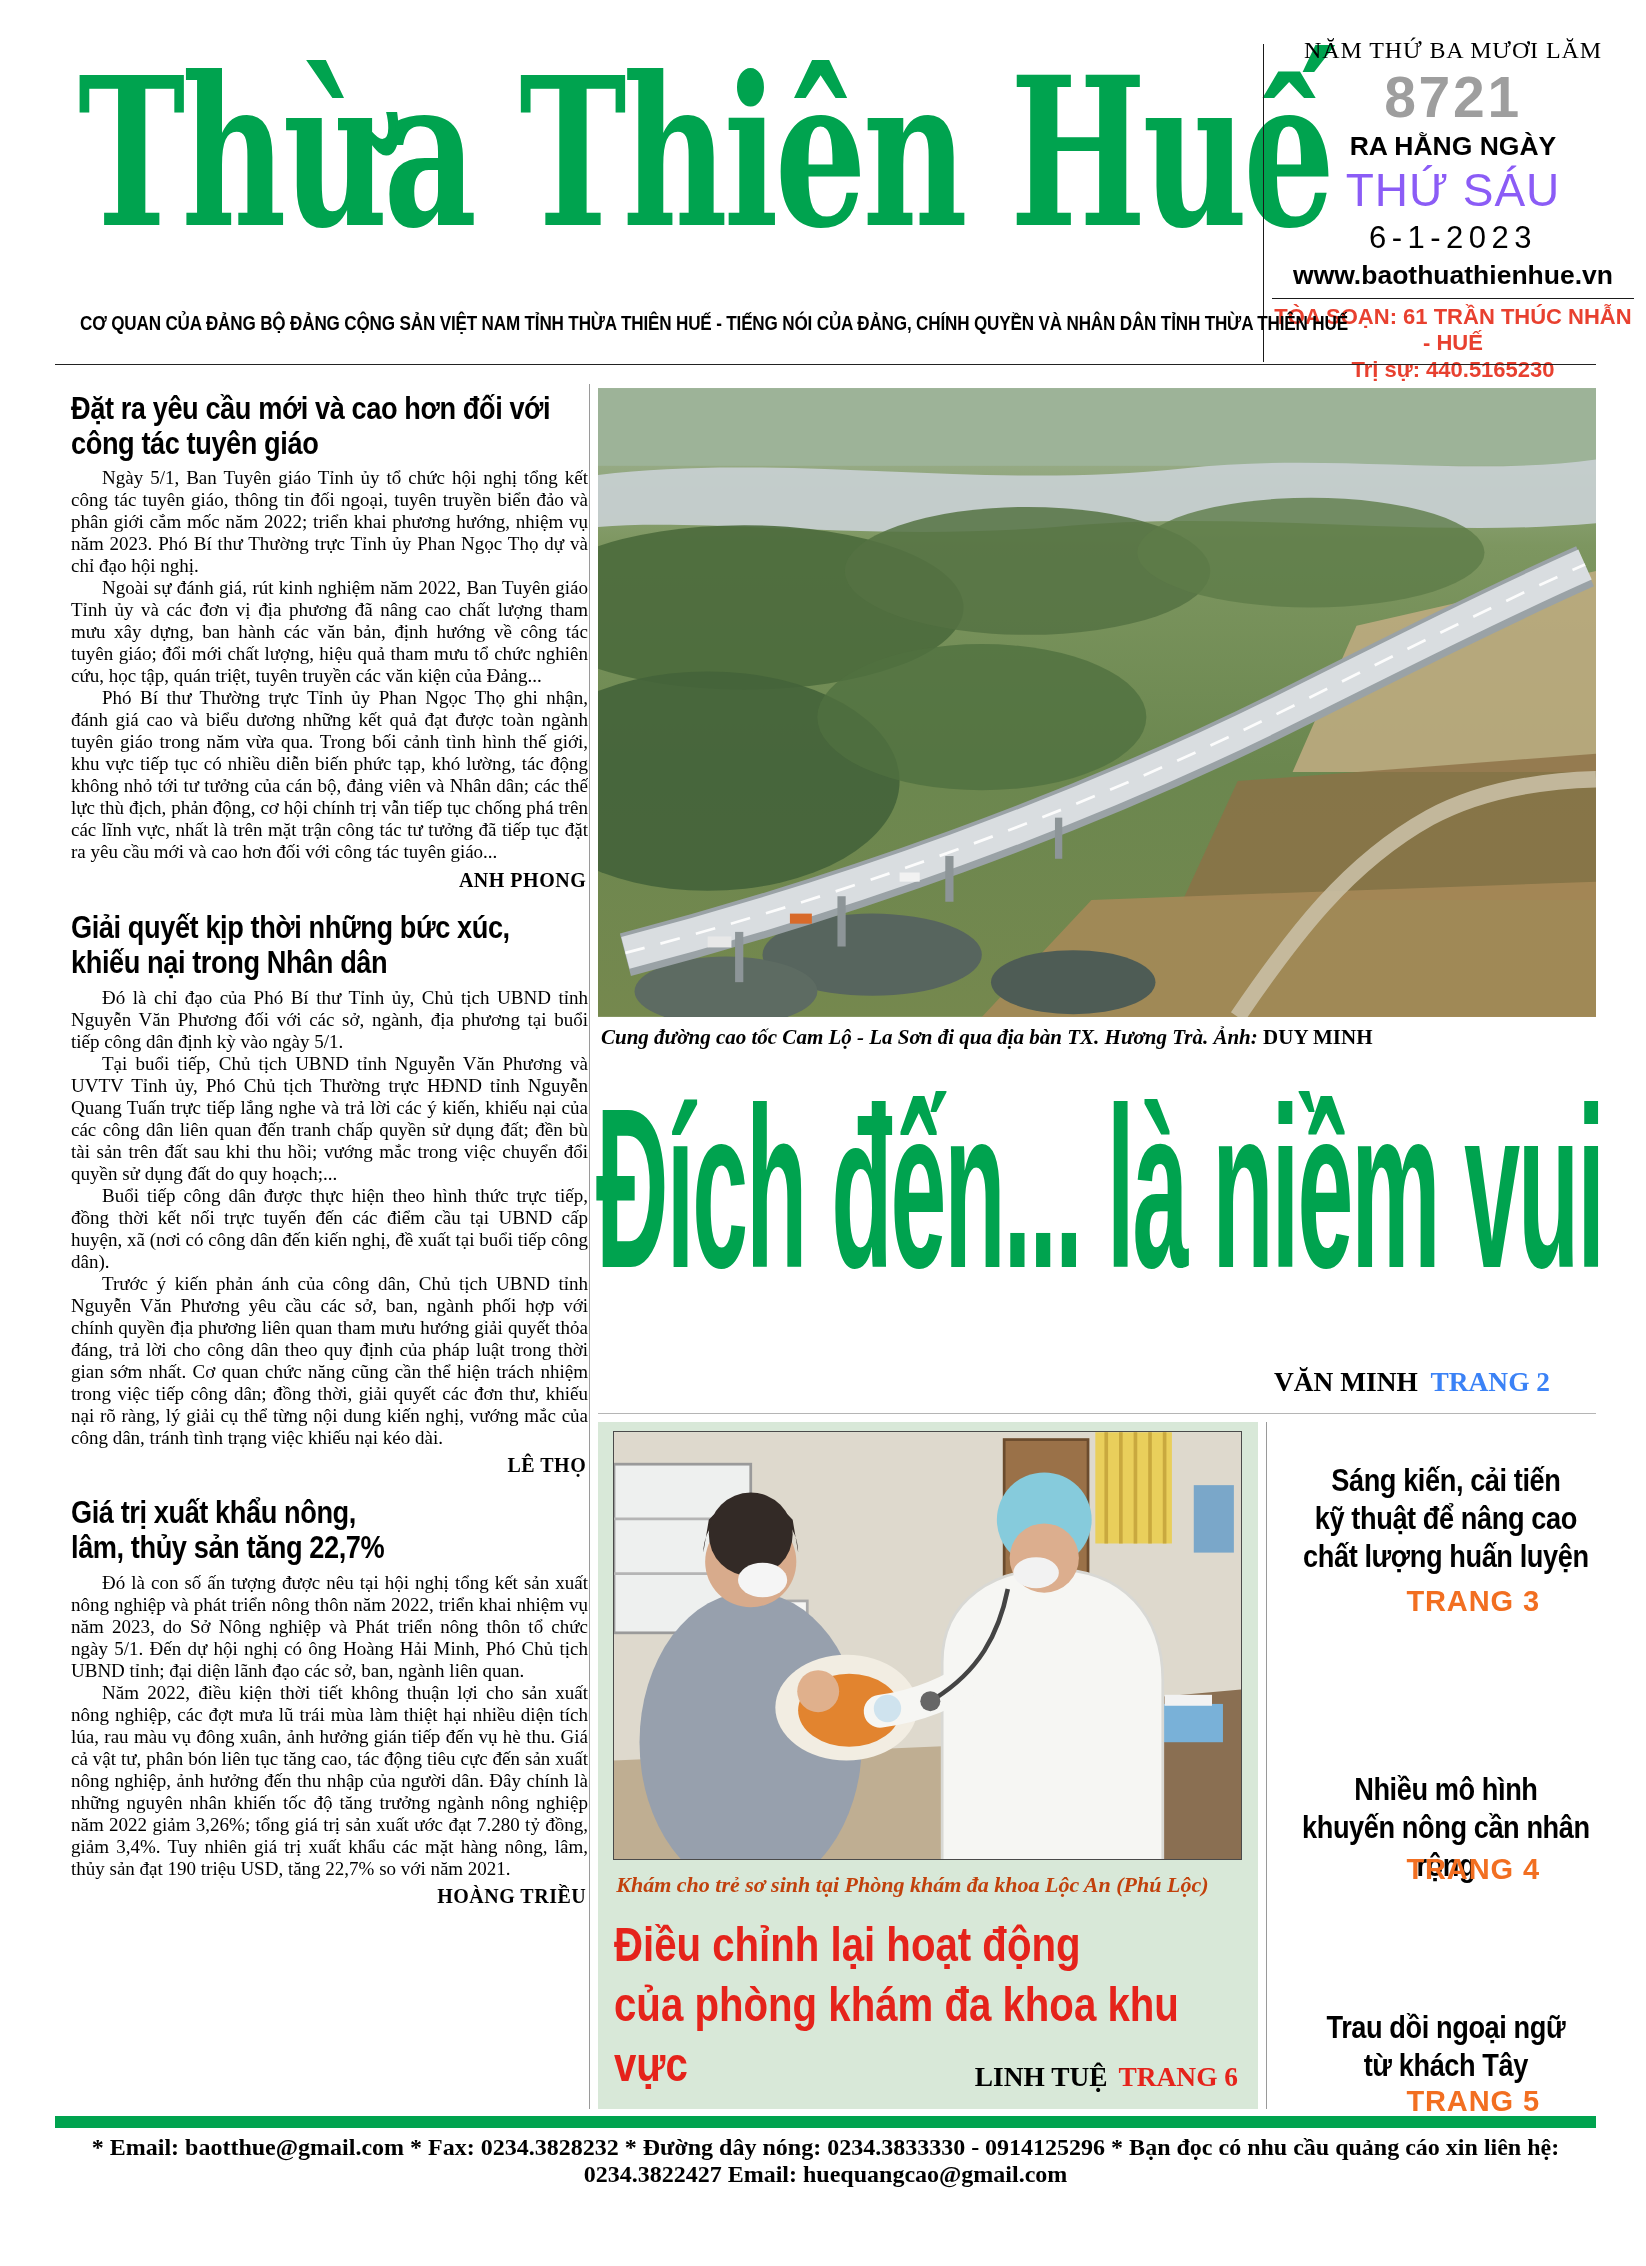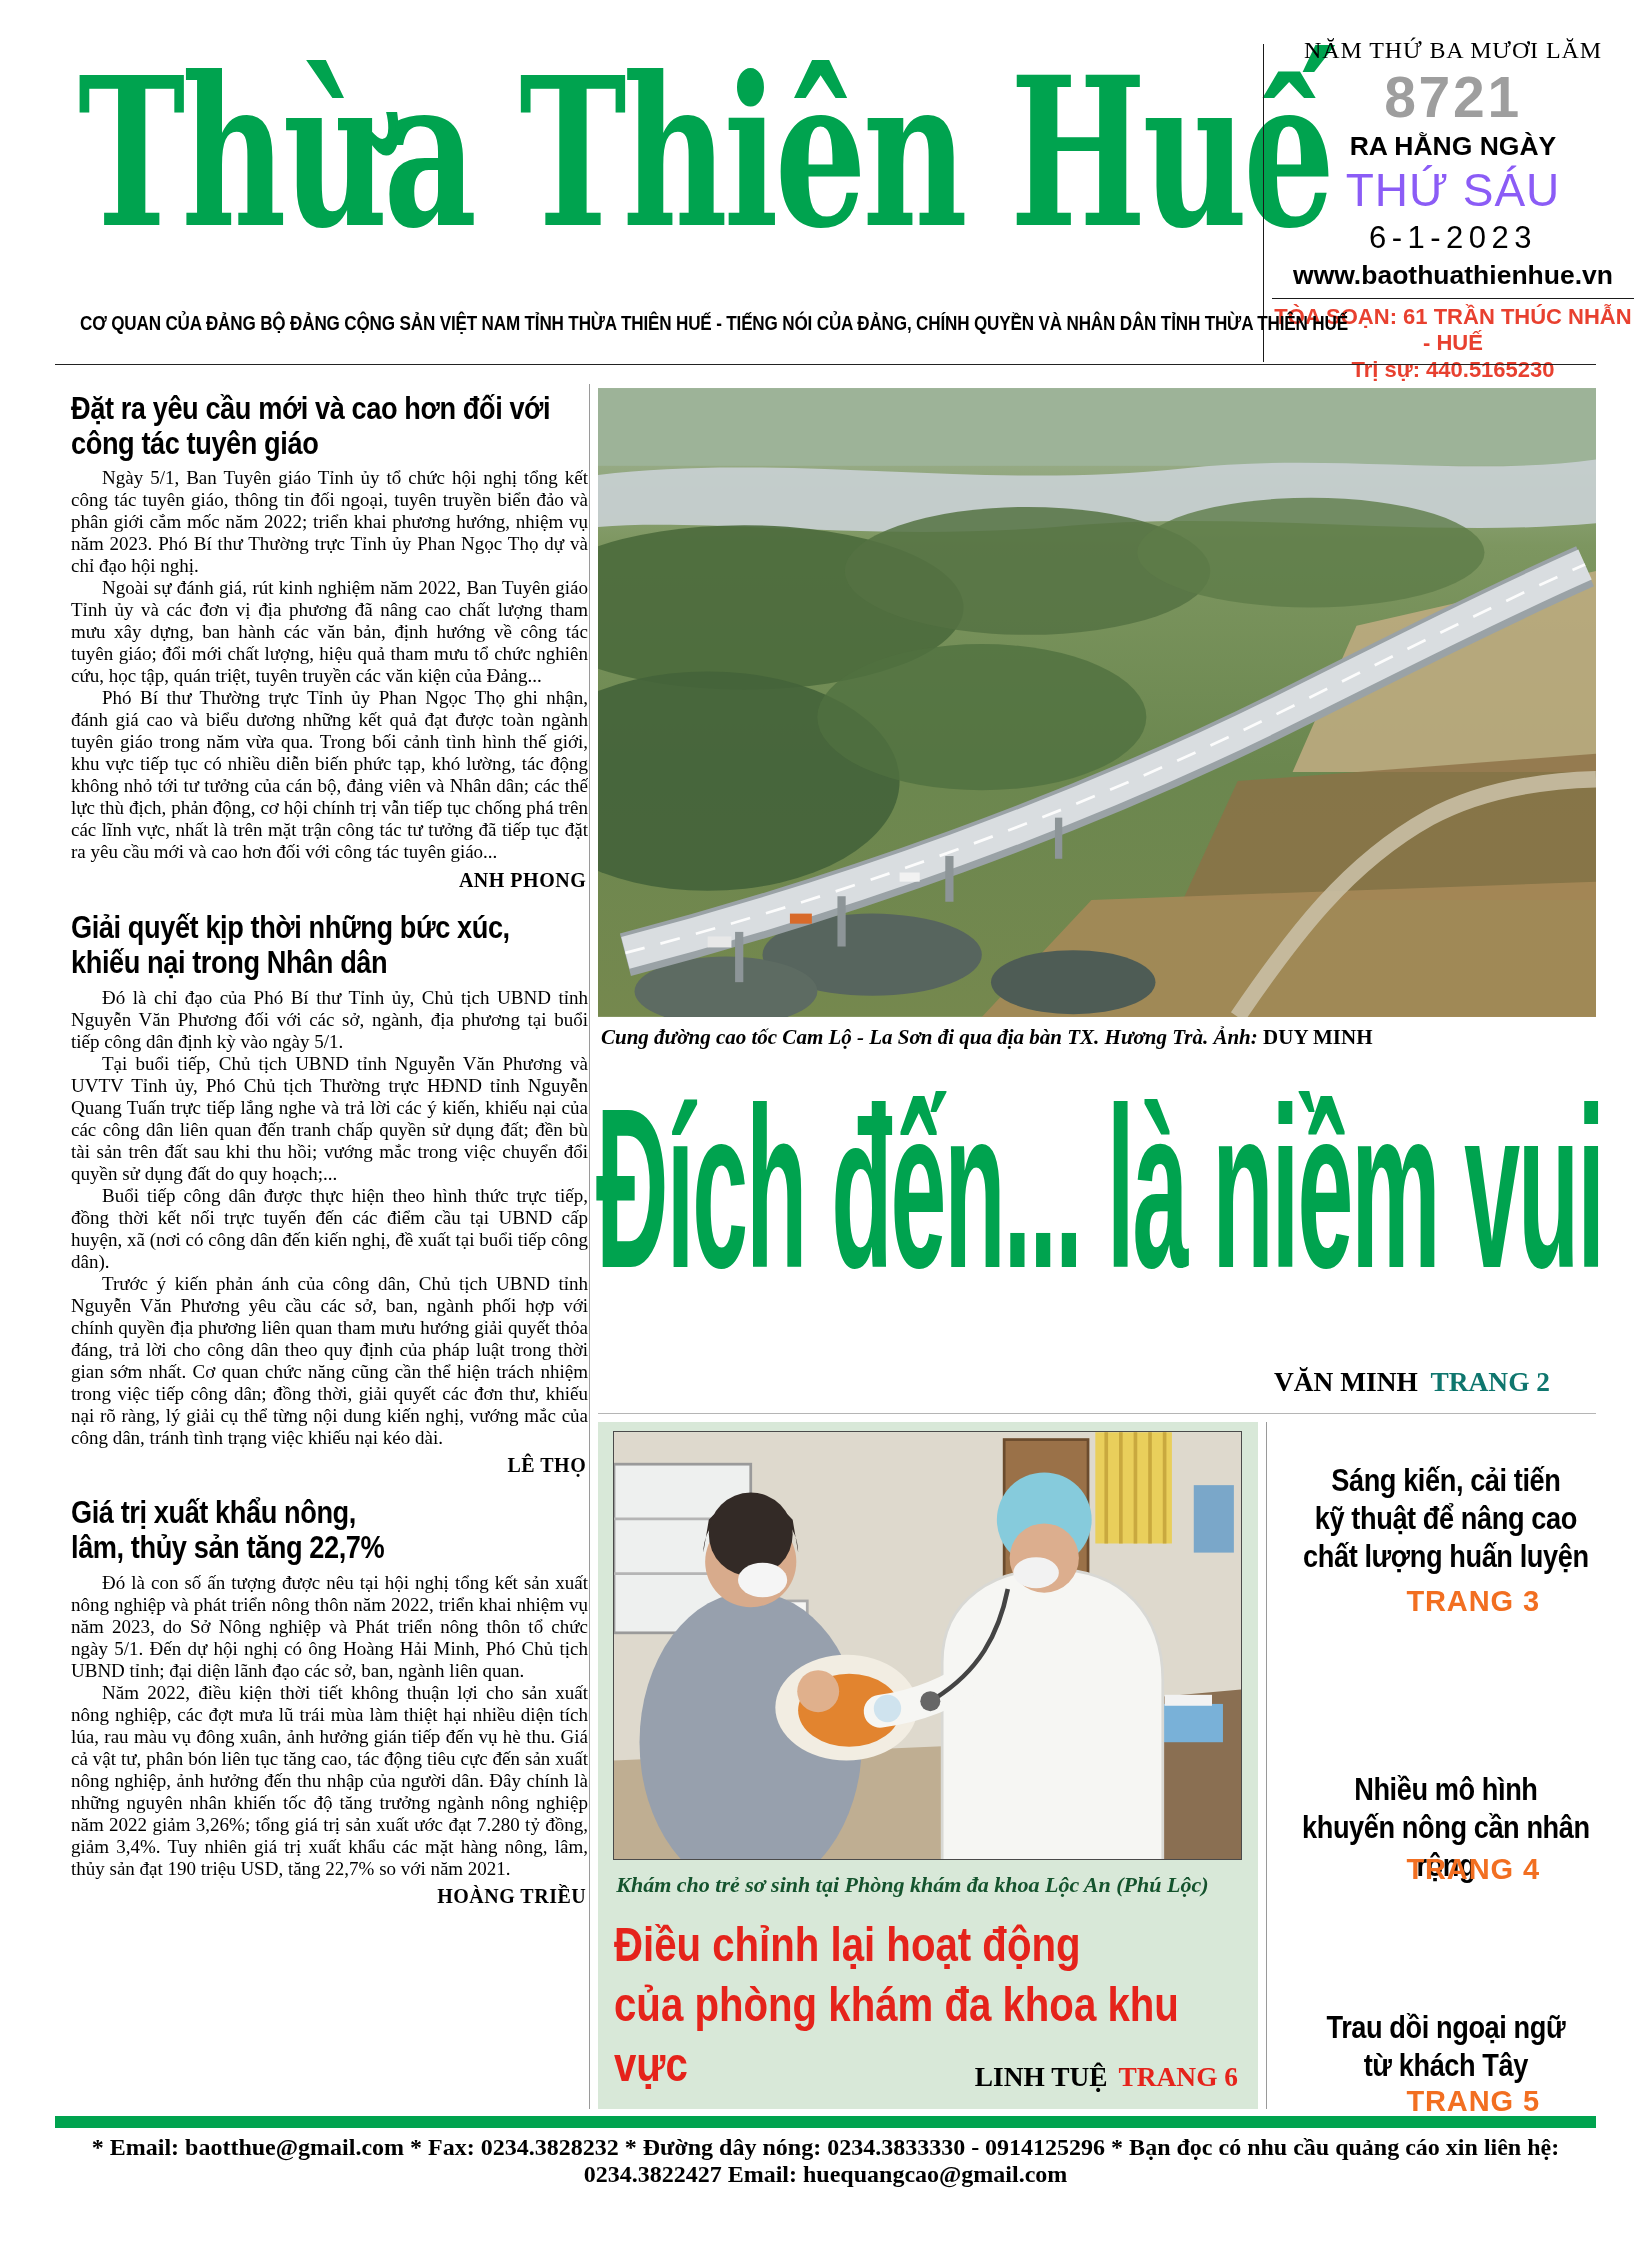--- a/index.html
+++ b/index.html
@@ -44,28 +44,28 @@
   
   .main-photo{position:absolute;left:598px;top:388px;width:998px;height:629px;overflow:hidden;}
   .main-caption{position:absolute;left:601px;top:1025px;width:996px;font-style:italic;font-weight:bold;
                 font-size:21px;color:#000;}
   .main-caption .credit{font-style:normal;}
   .big-headline{position:absolute;left:596px;top:1067px;font-family:"Liberation Sans",sans-serif;
                 font-weight:bold;font-size:228px;line-height:242px;color:#00a34f;white-space:nowrap;
                 letter-spacing:-4.6px;transform:scaleX(0.44);transform-origin:left top;}
   .main-byline{position:absolute;left:598px;top:1367px;width:952px;text-align:right;
                font-weight:bold;font-size:27.4px;color:#000;}
-  .main-byline .pageref{color:#0f766e;margin-left:12.8px;}
+  .main-byline .pageref{color:#3b82f6;margin-left:12.8px;}
 
   
   .clinic{position:absolute;left:598px;top:1422px;width:660px;height:687px;background:#d8e8d8;}
   .clinic-photo{position:absolute;left:14.6px;top:9.1px;width:629px;height:429px;border:1.8px solid #4a4a4a;
                 box-sizing:border-box;overflow:hidden;}
   .clinic-caption{position:absolute;left:18.3px;top:450px;width:625px;font-style:italic;font-weight:bold;
-                  font-size:22px;color:#14532d;}
+                  font-size:22px;color:#c2410c;}
   .clinic-headline{position:absolute;left:16.4px;top:493px;font-family:"Liberation Sans",sans-serif;
                    font-weight:bold;font-size:49px;line-height:1.22;color:#e5231b;width:758px;
                    transform:scaleX(0.82);transform-origin:left top;}
   .clinic-byline{position:absolute;right:20px;top:640px;font-weight:bold;font-size:27.4px;color:#000;}
   .clinic-byline .pageref{color:#e5231b;margin-left:11px;}
 
   
   .sidebar{position:absolute;left:1275px;top:1422px;width:322px;height:687px;text-align:center;}
   .teaser-title{position:absolute;left:0;font-family:"Liberation Sans",sans-serif;font-weight:bold;
                 font-size:32px;line-height:1.18;letter-spacing:-0.5px;width:402px;

